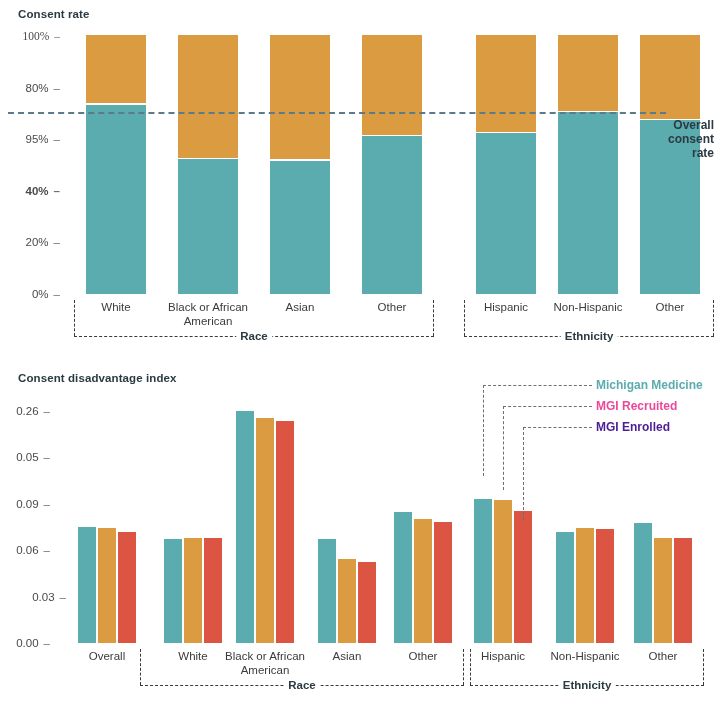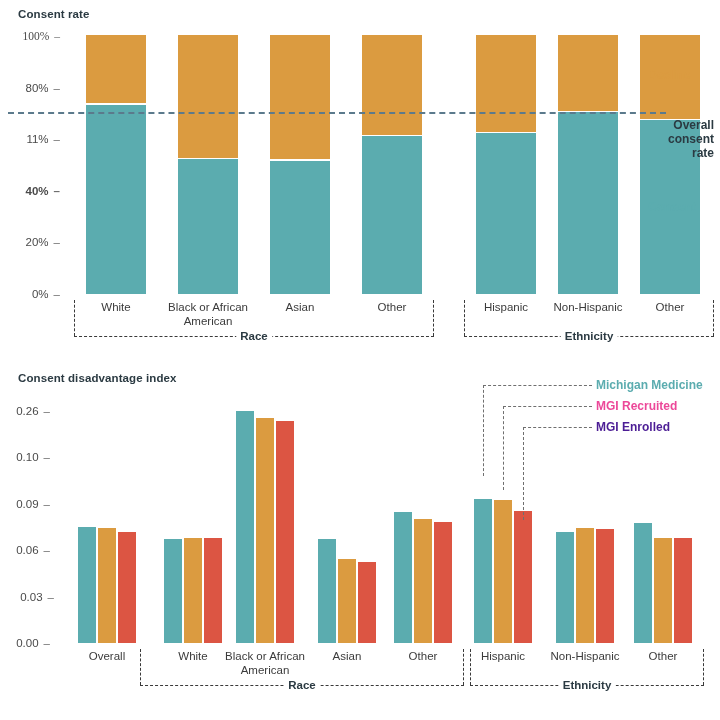--- a/index.html
+++ b/index.html
@@ -98,21 +98,21 @@
 <div id="figure">
 
   <div class="panel" id="panel-top">
 
     <div class="axis-title" id="top-axis-title" style="left:18px;top:8px;">Consent rate</div>
 
     <div id="top-yticks">
         <div class="ytick" style="top:294px;left:0px;width:60px;"><span>0%</span><span class="dash">–</span></div>
         <div class="ytick" style="top:242.4px;left:0px;width:60px;"><span>20%</span><span class="dash">–</span></div>
         <div class="ytick" style="top:190.79999999999998px;left:0px;width:60px;font-weight:bold;"><span>40%</span><span class="dash">–</span></div>
-        <div class="ytick" style="top:139.2px;left:0px;width:60px;"><span>11%</span><span class="dash">–</span></div>
+        <div class="ytick" style="top:139.2px;left:0px;width:60px;"><span>95%</span><span class="dash">–</span></div>
         <div class="ytick" style="top:87.6px;left:0px;width:60px;"><span>80%</span><span class="dash">–</span></div>
         <div class="ytick" style="top:36px;left:0px;width:60px;font-family:Liberation Serif, serif;"><span>100%</span><span class="dash">–</span></div>
       </div>
 
     <div class="plot" id="top-plot" style="left:66px;top:36px;width:600px;height:258px;">
         <div style="position:absolute;left:20px;bottom:0;width:60px;height:258px;">
           <div class="bar" style="left:0;width:60px;height:189.114px;background:#5BACAF;"></div>
           <div class="bar" style="left:0;width:60px;height:68.88600000000001px;bottom:190.614px;background:#DB9B40;"></div>
         </div>
         <div style="position:absolute;left:112px;bottom:0;width:60px;height:258px;">
@@ -175,24 +175,24 @@
 
     <div class="legend-text" id="legend-consent" style="left:648px;top:200px;color:#5BACAF;">Consent</div>
   </div>
 
   <div class="panel" id="panel-bottom">
 
     <div class="axis-title" id="bottom-axis-title" style="left:18px;top:12px;">Consent disadvantage index</div>
 
     <div id="bottom-yticks">
         <div class="ytick" style="top:283px;left:0px;width:50px;"><span>0.00</span><span class="dash">–</span></div>
-        <div class="ytick" style="top:236.54838709677418px;left:4px;width:50px;"><span>0.03</span><span class="dash">–</span></div>
+        <div class="ytick" style="top:236.54838709677418px;left:16px;width:50px;"><span>0.03</span><span class="dash">–</span></div>
         <div class="ytick" style="top:190.09677419354838px;left:0px;width:50px;"><span>0.06</span><span class="dash">–</span></div>
         <div class="ytick" style="top:143.6451612903226px;left:0px;width:50px;"><span>0.09</span><span class="dash">–</span></div>
-        <div class="ytick" style="top:97.19354838709678px;left:0px;width:50px;"><span>0.10</span><span class="dash">–</span></div>
+        <div class="ytick" style="top:97.19354838709678px;left:0px;width:50px;"><span>0.05</span><span class="dash">–</span></div>
         <div class="ytick" style="top:50.74193548387099px;left:0px;width:50px;"><span>0.26</span><span class="dash">–</span></div>
       </div>
 
     <div class="plot" id="bottom-plot" style="left:56px;top:43px;width:644px;height:240px;">
         <div style="position:absolute;left:22px;bottom:0;width:58px;height:240px;">
           <div class="bar" style="left:0px;width:18px;height:116.12903225806451px;background:#5BACAF;"></div>
           <div class="bar" style="left:20px;width:18px;height:115.19999999999999px;background:#DB9B40;"></div>
           <div class="bar" style="left:40px;width:18px;height:111.32903225806452px;background:#DC5543;"></div>
         </div>
         <div style="position:absolute;left:108px;bottom:0;width:58px;height:240px;">

